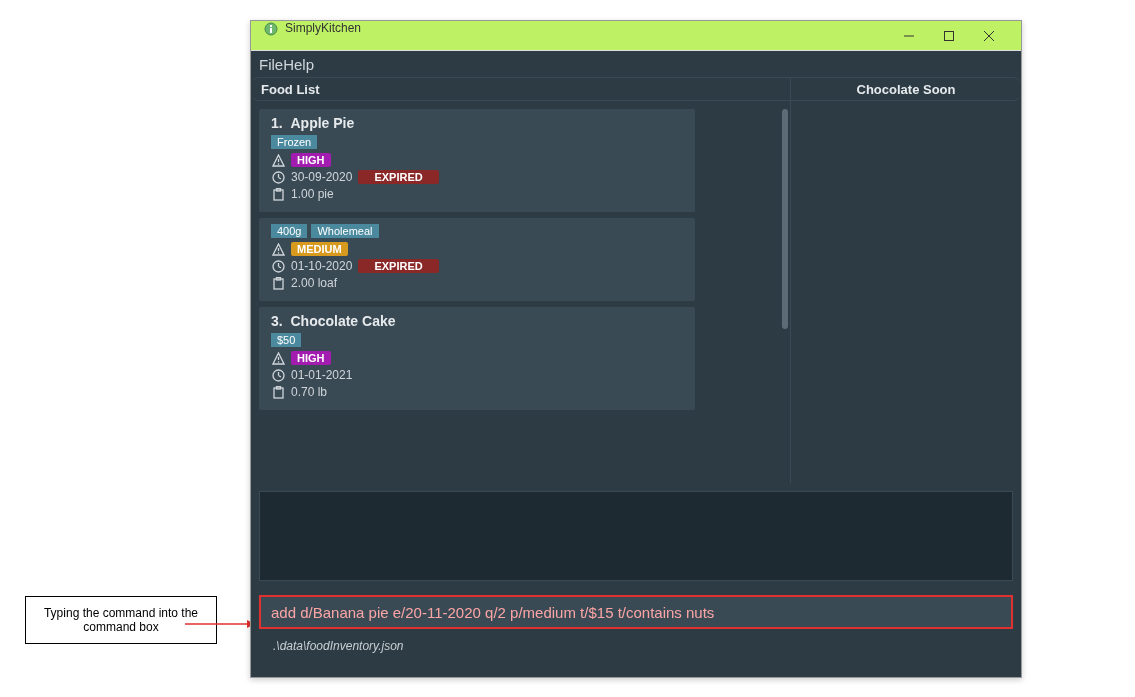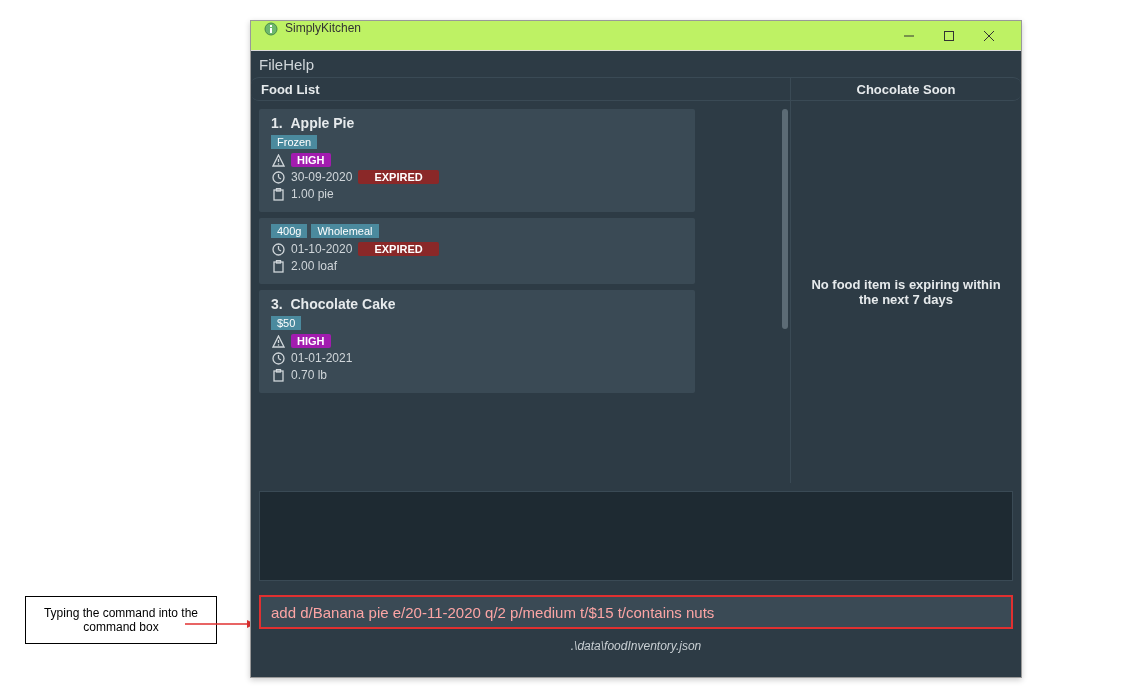--- a/index.html
+++ b/index.html
@@ -211,21 +211,20 @@
     display:flex;align-items:center;
   }
   .statusbar {
     height: 22px;
     background: #2d3b45;
     color: #c8cfd3;
     font-size: 12px;
     padding: 0 22px;
     display:flex;align-items:center;
     font-style: italic;
-    justify-content: center;
   }
 </style>
 </head>
 <body>
 
 <div class="annotation-box">
   <span>Typing the command into the command box</span>
 </div>
 <div class="annotation-arrow">
   <svg width="70" height="10">
@@ -316,20 +315,30 @@
       </div>
 
       <div class="food-card">
         <div class="tag-row">
           <span class="tag">400g</span>
           <span class="tag">Wholemeal</span>
         </div>
         <div class="info-row">
           <span class="ico">
             <svg width="13" height="13">
+                <polygon points="6.5,1 12,12 1,12" fill="none" stroke="#d0d6da" stroke-width="1.3"></polygon>
+                <line x1="6.5" y1="5" x2="6.5" y2="8" stroke="#d0d6da" stroke-width="1.3"></line>
+                <circle cx="6.5" cy="10" r="0.8" fill="#d0d6da"></circle>
+              </svg>
+          </span>
+          <span class="pill-medium">MEDIUM</span>
+        </div>
+        <div class="info-row">
+          <span class="ico">
+            <svg width="13" height="13">
                 <circle cx="6.5" cy="6.5" r="5.5" fill="none" stroke="#d0d6da" stroke-width="1.3"></circle>
                 <line x1="6.5" y1="6.5" x2="6.5" y2="3" stroke="#d0d6da" stroke-width="1.3"></line>
                 <line x1="6.5" y1="6.5" x2="9" y2="8" stroke="#d0d6da" stroke-width="1.3"></line>
               </svg>
           </span>
           <span>01-10-2020</span>
           <span class="pill-expired">EXPIRED</span>
         </div>
         <div class="info-row">
           <span class="ico">
@@ -376,23 +385,20 @@
                 <rect x="4.5" y="0.5" width="4" height="2.5" fill="none" stroke="#d0d6da" stroke-width="1.3"></rect>
               </svg>
           </span>
           <span>0.70 lb</span>
         </div>
       </div>
 
       <div class="food-scroll"></div>
     </div>
 
-    <div class="expiring">
-      <span>No food item is expiring within the next 7 days</span>
-    </div>
   </div>
 
   <div class="output-area">
     <div class="output-inner"></div>
   </div>
 
   <div class="command-area">
     <div class="command-box">
       <span>add d/Banana pie e/20-11-2020 q/2 p/medium t/$15 t/contains nuts</span>
     </div>

